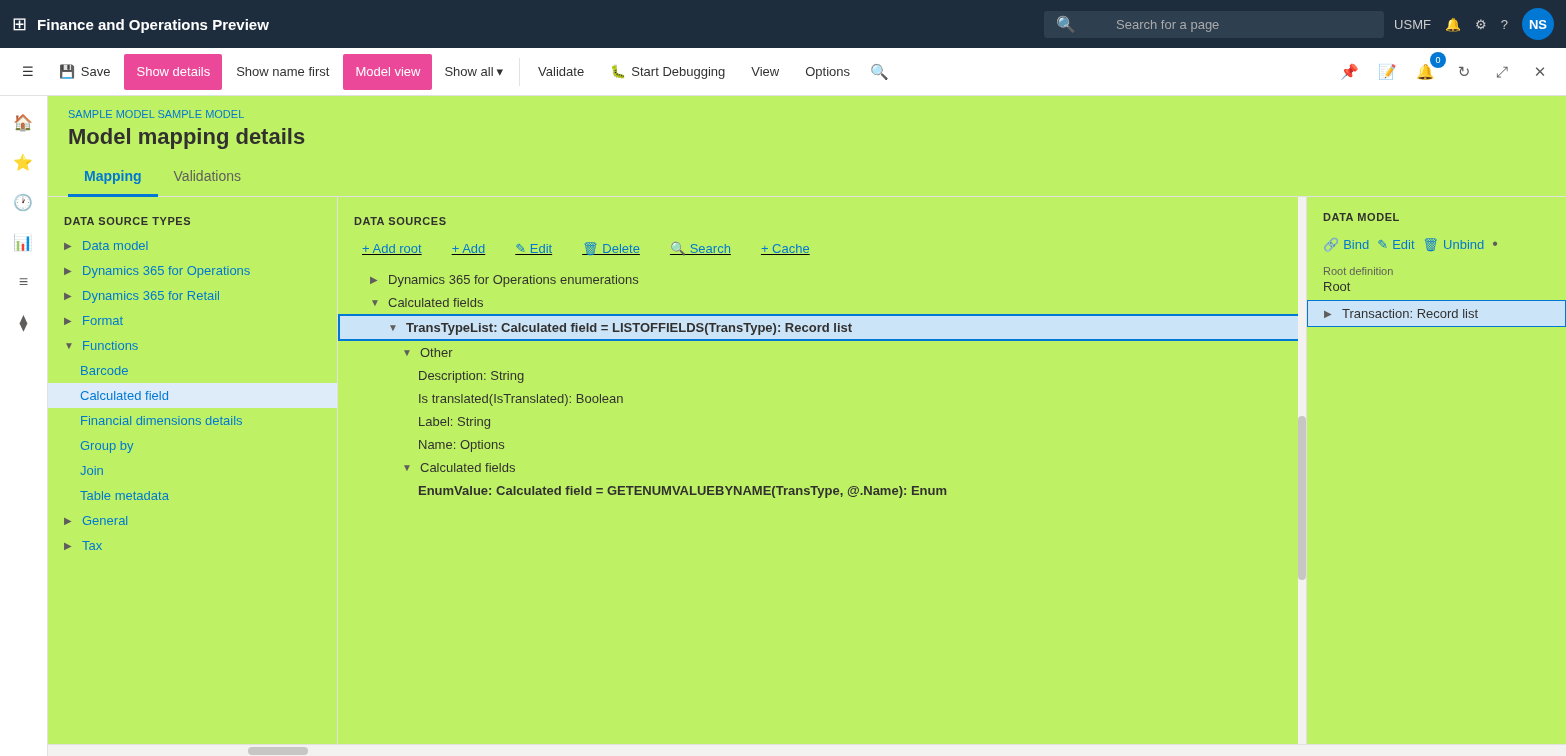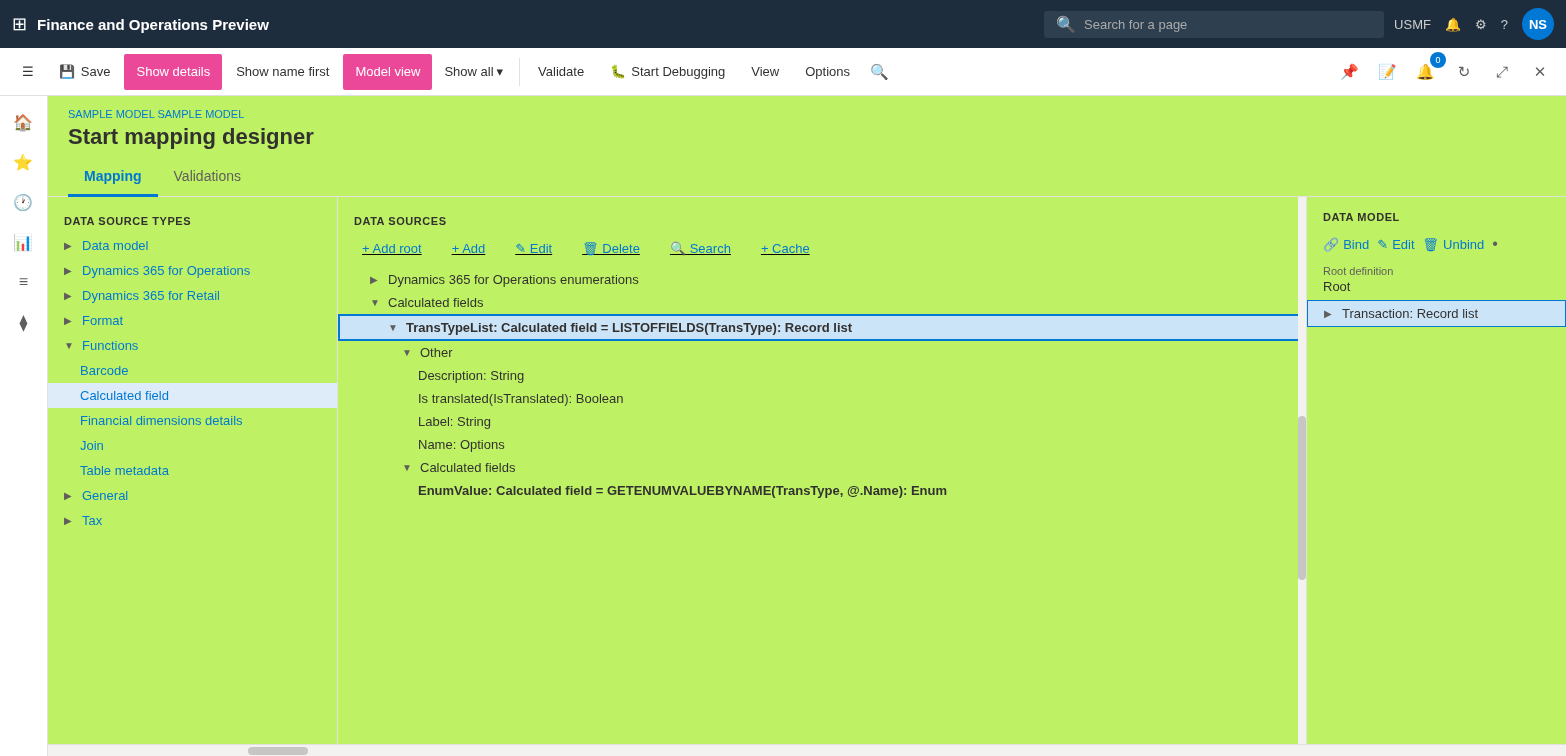--- a/index.html
+++ b/index.html
@@ -17,21 +17,21 @@
     }
     .top-bar-grid-icon { color: white; font-size: 18px; cursor: pointer; }
     .top-bar-title { color: white; font-weight: 600; font-size: 15px; margin-right: auto; }
     .top-bar-search {
       display: flex; align-items: center;
       background: #2e3f50; border-radius: 3px;
       padding: 4px 12px; gap: 8px; width: 340px;
     }
     .top-bar-search input {
       background: transparent; border: none; outline: none;
-      color: #ccc; font-size: 13px; width: 100%;
+      color: #ccc; font-size: 13px; width: 100%; margin-left: 32px;
     }
     .top-bar-search input::placeholder { color: #aaa; }
     .top-bar-right { display: flex; align-items: center; gap: 14px; color: #ccc; font-size: 13px; }
     .top-bar-avatar {
       width: 32px; height: 32px; border-radius: 50%;
       background: #0078d4; color: white; display: flex; align-items: center;
       justify-content: center; font-weight: 600; font-size: 13px;
     }
 
     
@@ -313,21 +313,21 @@
     <button class="sidebar-icon-btn">⭐</button>
     <button class="sidebar-icon-btn">🕐</button>
     <button class="sidebar-icon-btn">📊</button>
     <button class="sidebar-icon-btn">≡</button>
     <button class="sidebar-icon-btn">⧫</button>
   </div>
 
   <div class="content-area">
     <div class="breadcrumb-area">
       <div class="breadcrumb-text">SAMPLE MODEL SAMPLE MODEL</div>
-      <div class="page-title">Start mapping designer</div>
+      <div class="page-title">Model mapping details</div>
     </div>
 
     <div class="tabs">
       <div class="tab active">
         <span>Mapping</span>
       </div>
       <div class="tab">
         <span>Validations</span>
       </div>
     </div>
@@ -367,20 +367,23 @@
         </div>
 
         <div class="tree-item tree-item-indent selected">
           <span>Calculated field</span>
         </div>
 
         <div class="tree-item tree-item-indent">
           <span>Financial dimensions details</span>
         </div>
 
+        <div class="tree-item tree-item-indent">
+          <span>Group by</span>
+        </div>
 
 
         <div class="tree-item tree-item-indent">
           <span>Join</span>
         </div>
 
         <div class="tree-item tree-item-indent">
           <span>Table metadata</span>
         </div>
 

